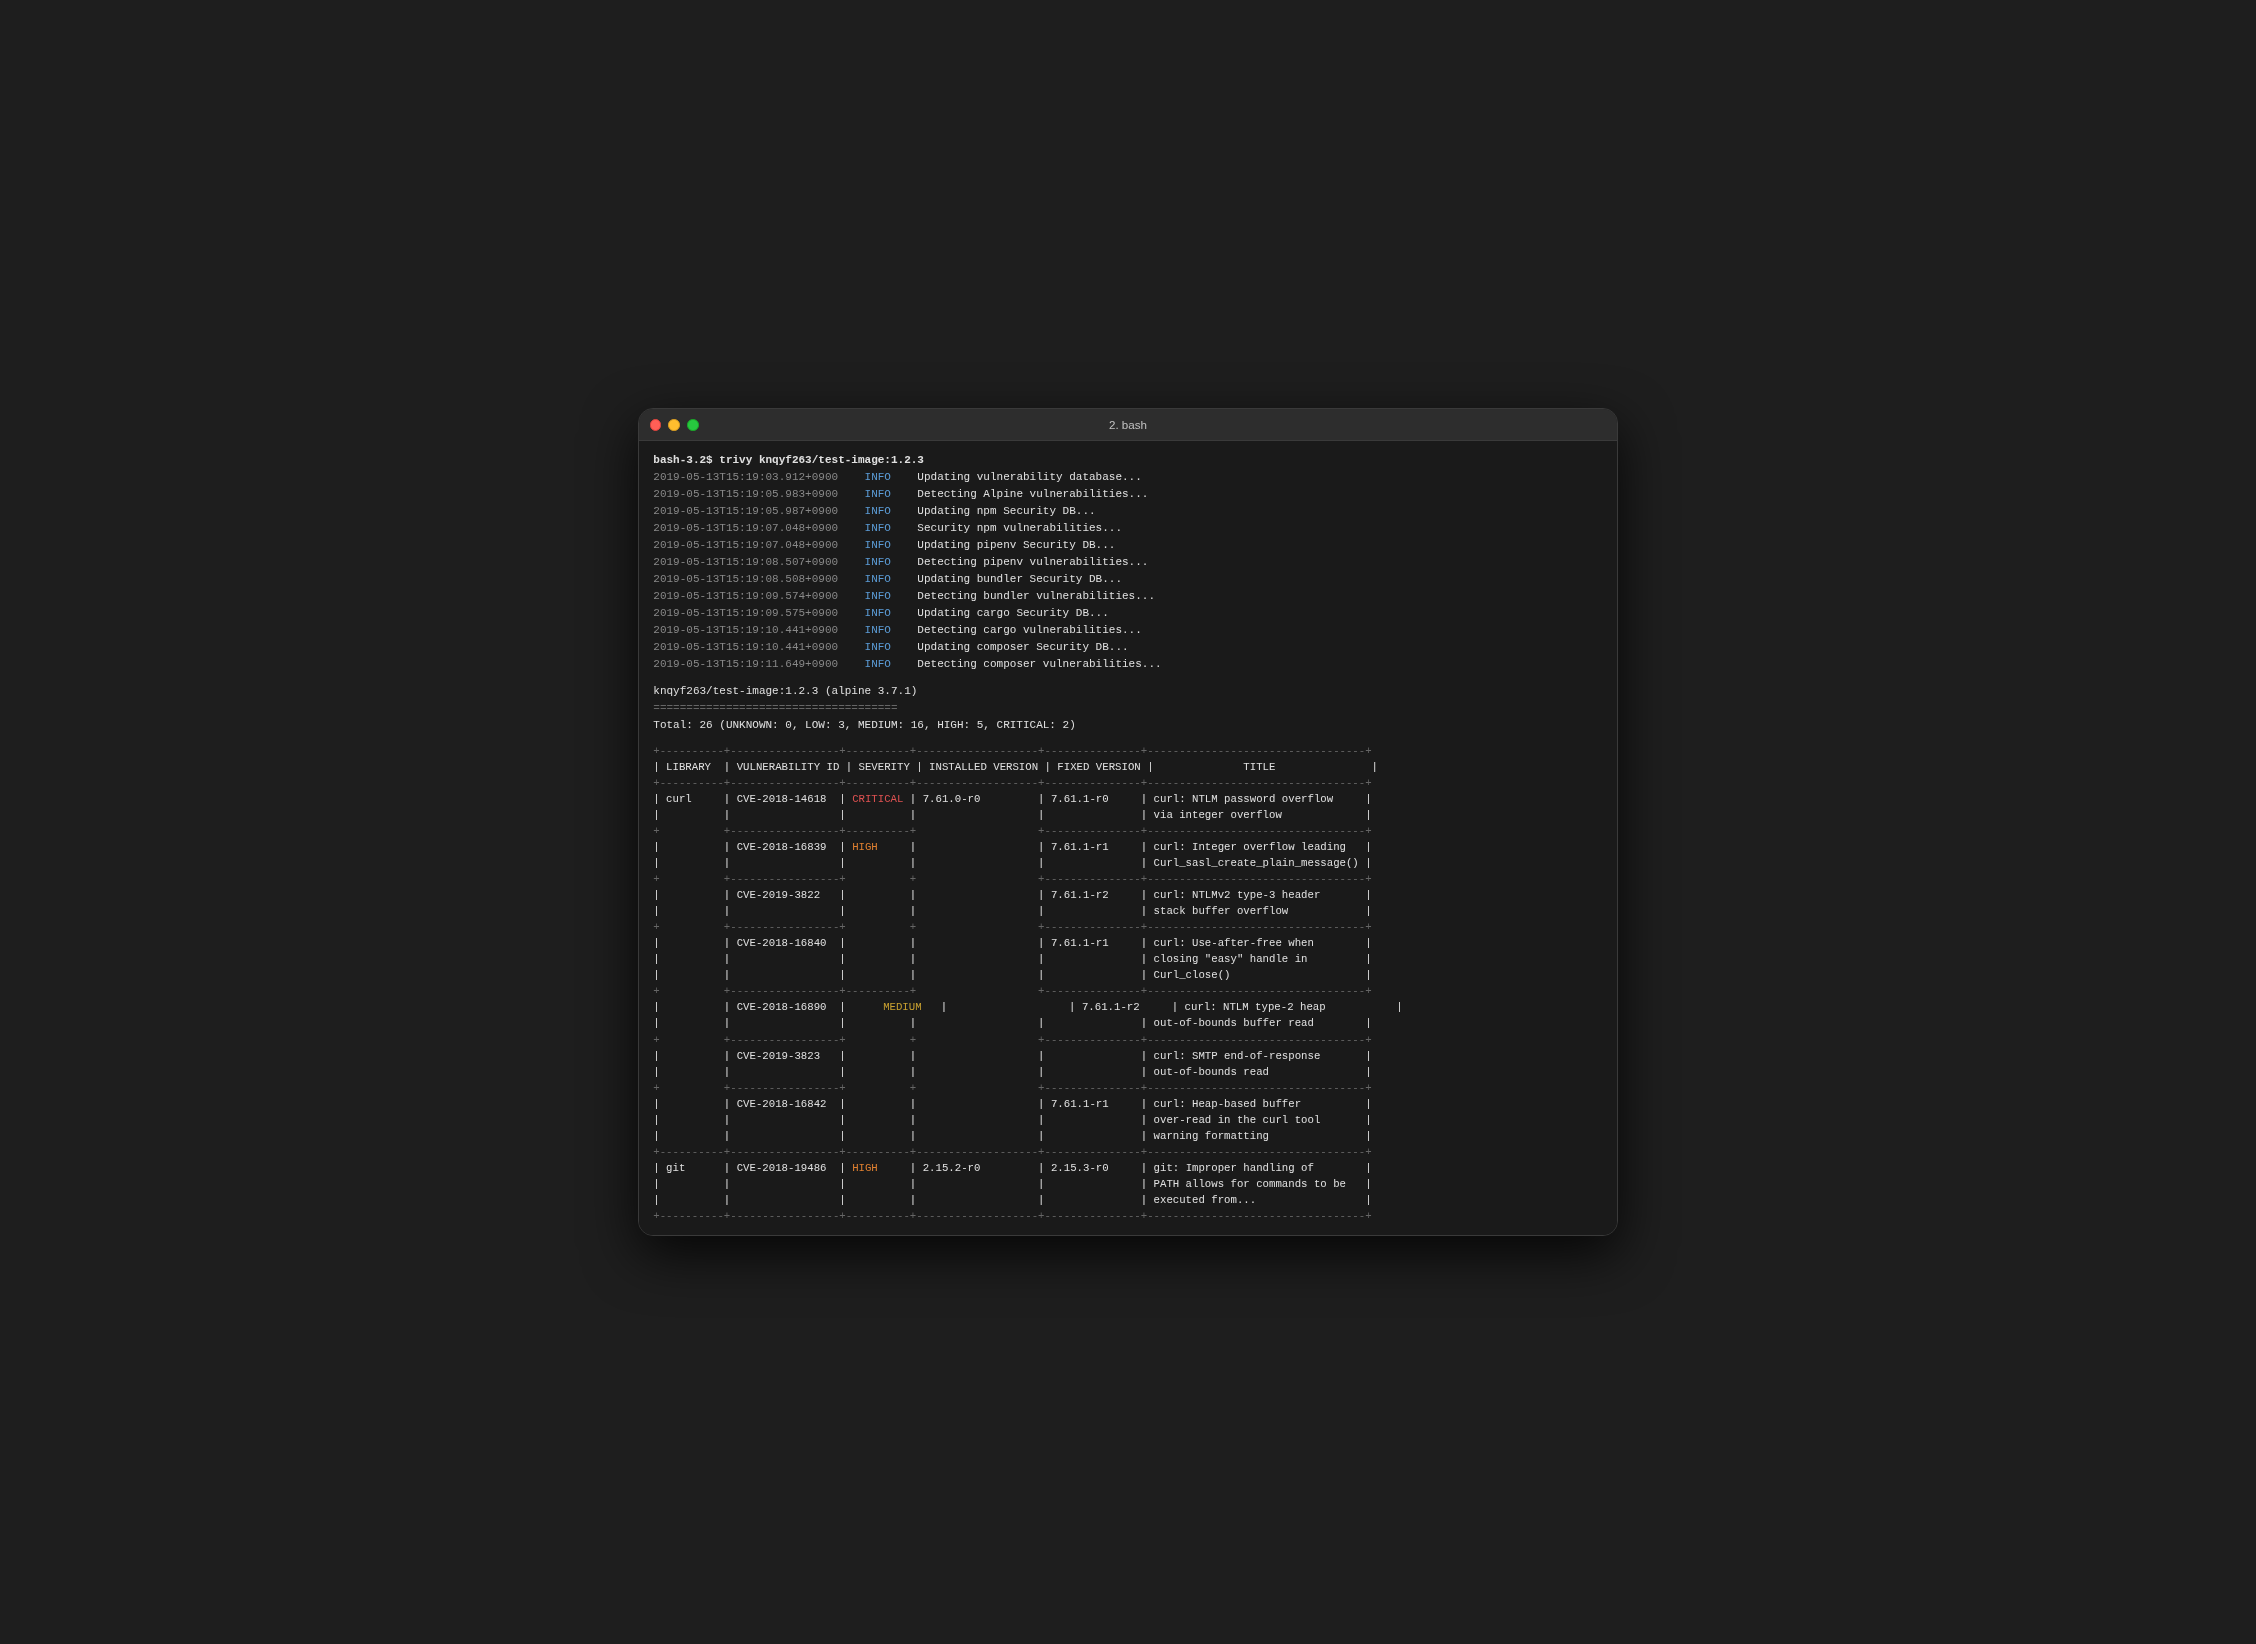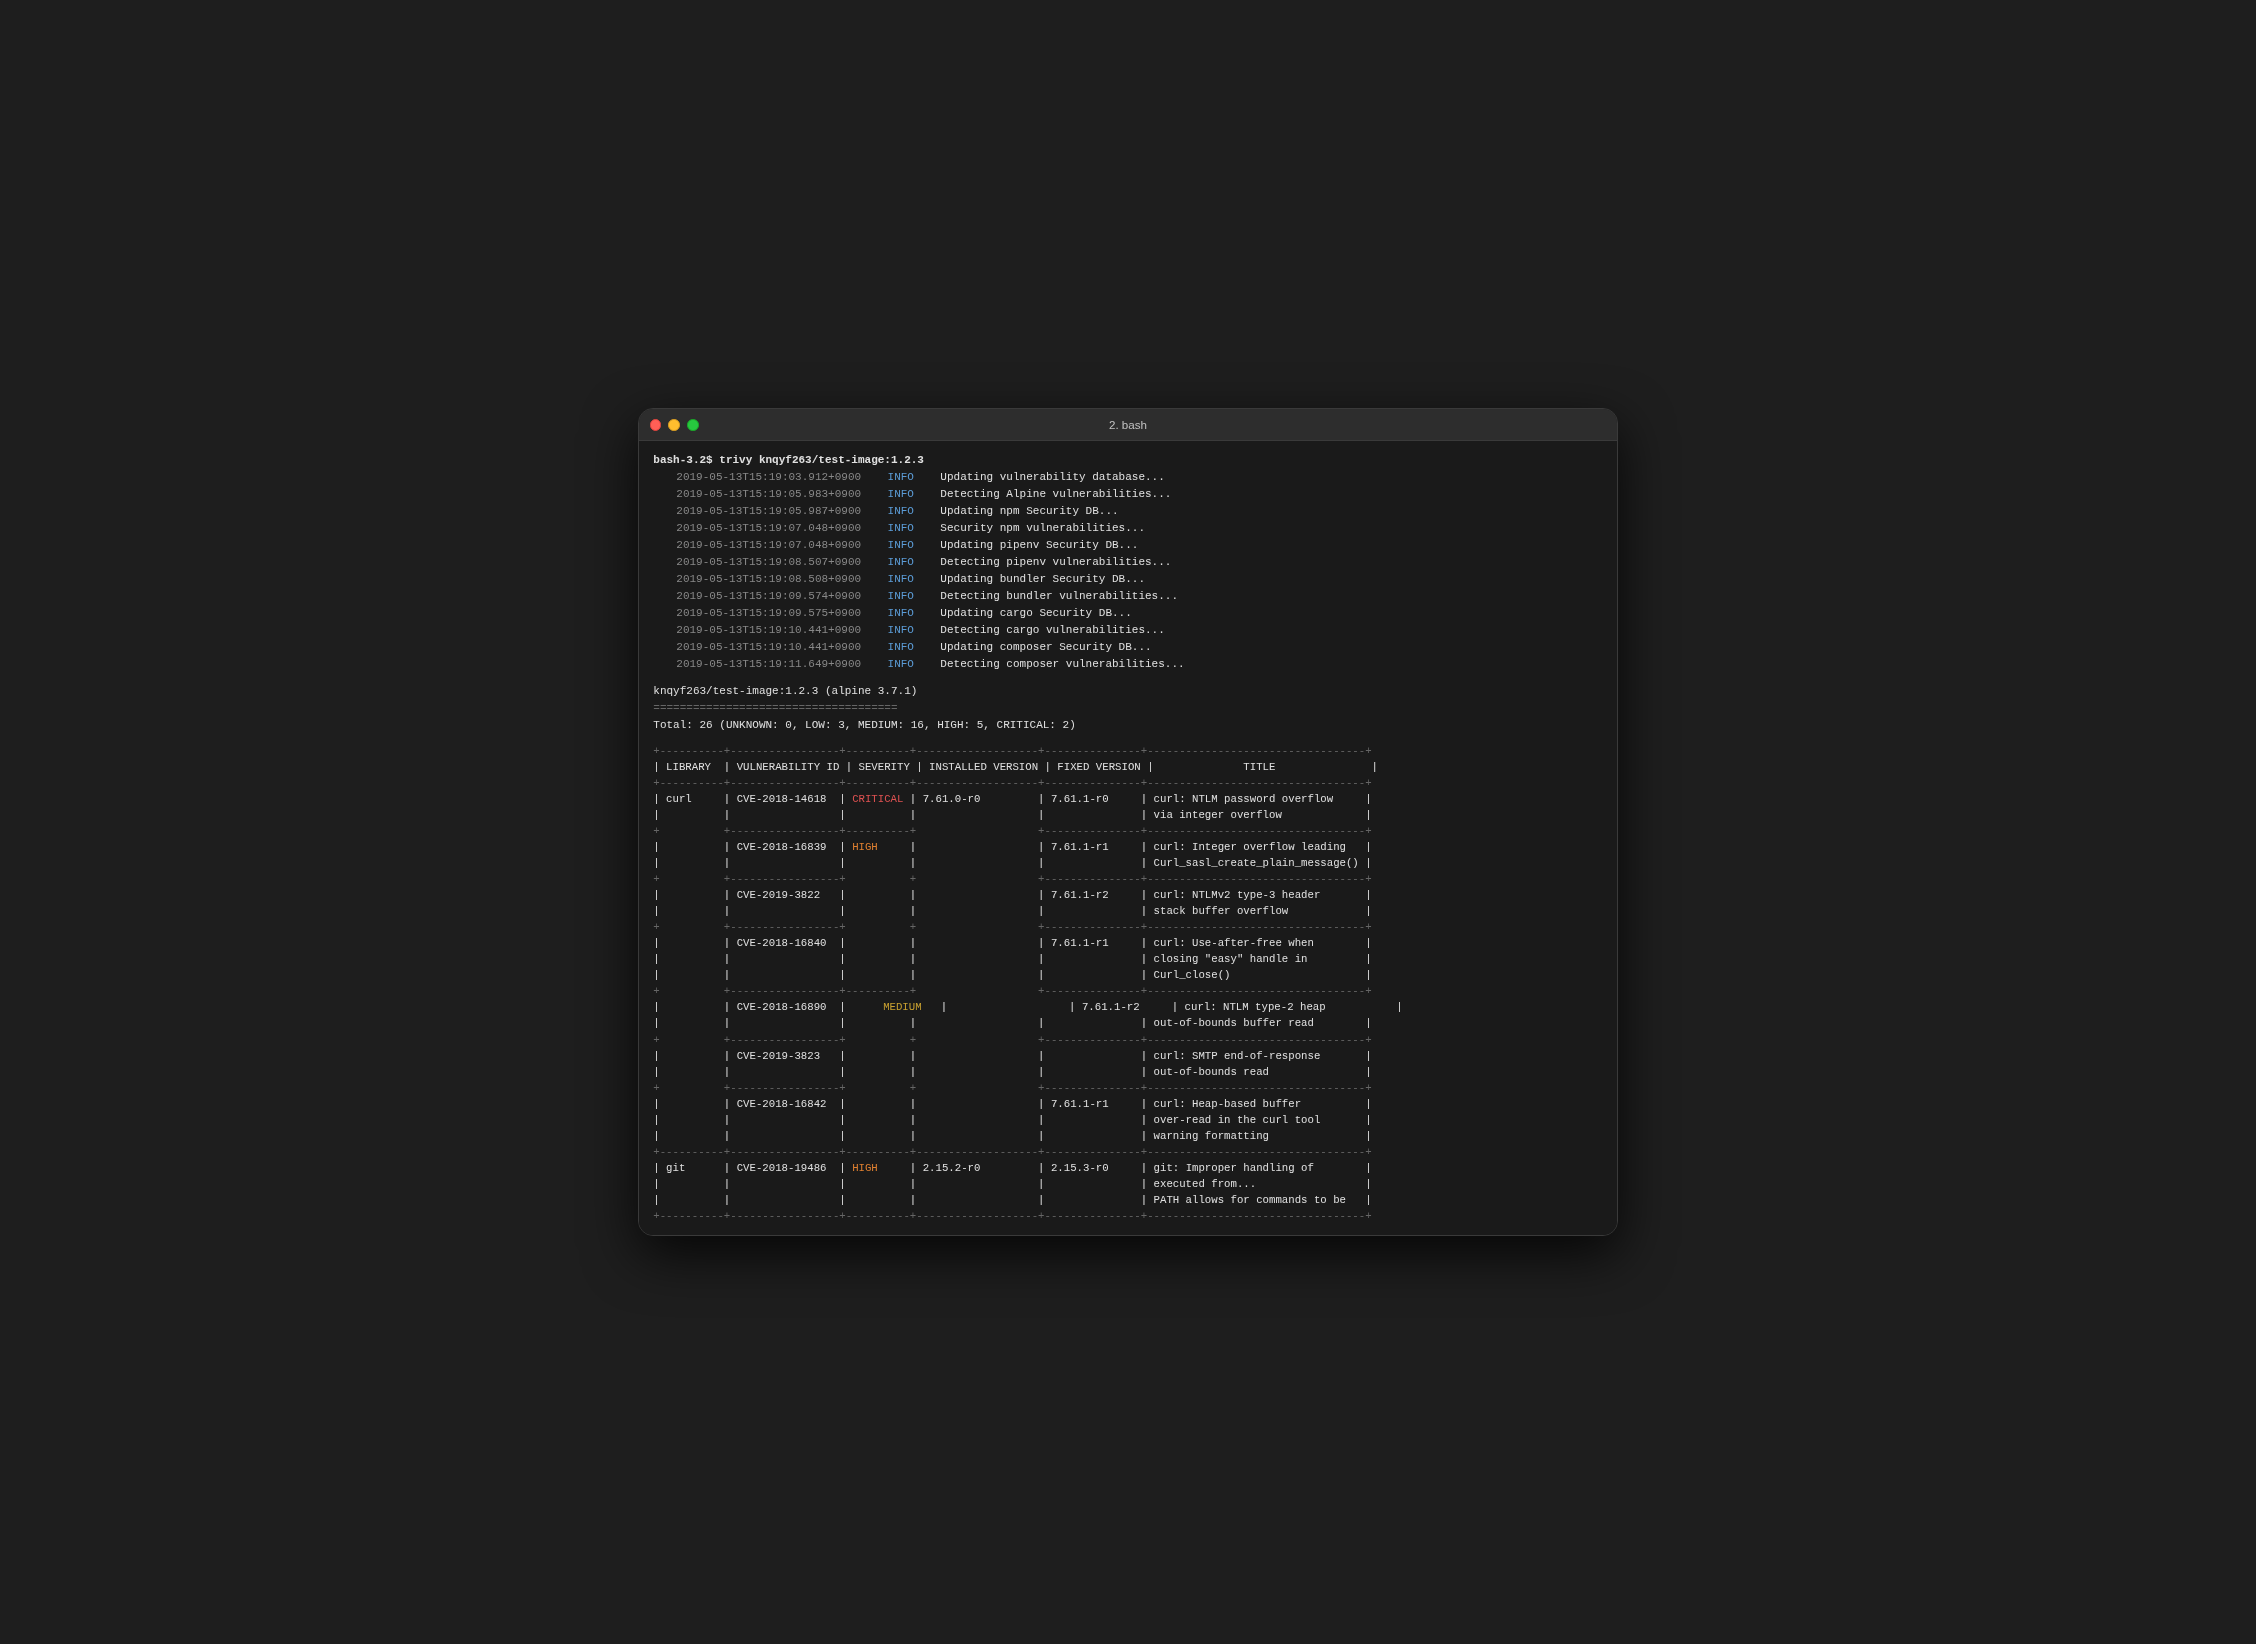--- a/index.html
+++ b/index.html
@@ -63,21 +63,21 @@
       font-size: 11px;
       line-height: 1.55;
       min-height: 624px;
     }
 
     .line {
       white-space: pre;
     }
 
     .prompt { color: #e0e0e0; font-weight: bold; }
-    .ts { color: #888; margin-left: 23px; }
+    .ts { color: #888; }
     .info { color: #5b9bd5; }
     .msg { color: #e0e0e0; margin-top: 40px; }
     .critical { color: #e05252; }
     .high { color: #e08030; }
     .medium { color: #c8a030; padding-left: 31px; }
     .separator { color: #666; }
 
     .table-area {
       font-size: 10.7px;
       line-height: 1.5;
@@ -153,19 +153,19 @@
       <div class="line">|          | CVE-2019-3823   |          |                   |               | curl: SMTP end-of-response       |</div>
       <div class="line">|          |                 |          |                   |               | out-of-bounds read               |</div>
       <div class="line separator">+          +-----------------+          +                   +---------------+----------------------------------+</div>
 
       <div class="line">|          | CVE-2018-16842  |          |                   | 7.61.1-r1     | curl: Heap-based buffer          |</div>
       <div class="line">|          |                 |          |                   |               | over-read in the curl tool       |</div>
       <div class="line">|          |                 |          |                   |               | warning formatting               |</div>
       <div class="line separator">+----------+-----------------+----------+-------------------+---------------+----------------------------------+</div>
 
       <div class="line">| git      | CVE-2018-19486  | <span class="high">HIGH</span>     | 2.15.2-r0         | 2.15.3-r0     | git: Improper handling of        |</div>
+      <div class="line">|          |                 |          |                   |               | PATH allows for commands to be   |</div>
       <div class="line">|          |                 |          |                   |               | executed from...                 |</div>
-      <div class="line">|          |                 |          |                   |               | PATH allows for commands to be   |</div>
       <div class="line separator">+----------+-----------------+----------+-------------------+---------------+----------------------------------+</div>
     </div>
   </div>
 </div>
 
 
 </body></html>

